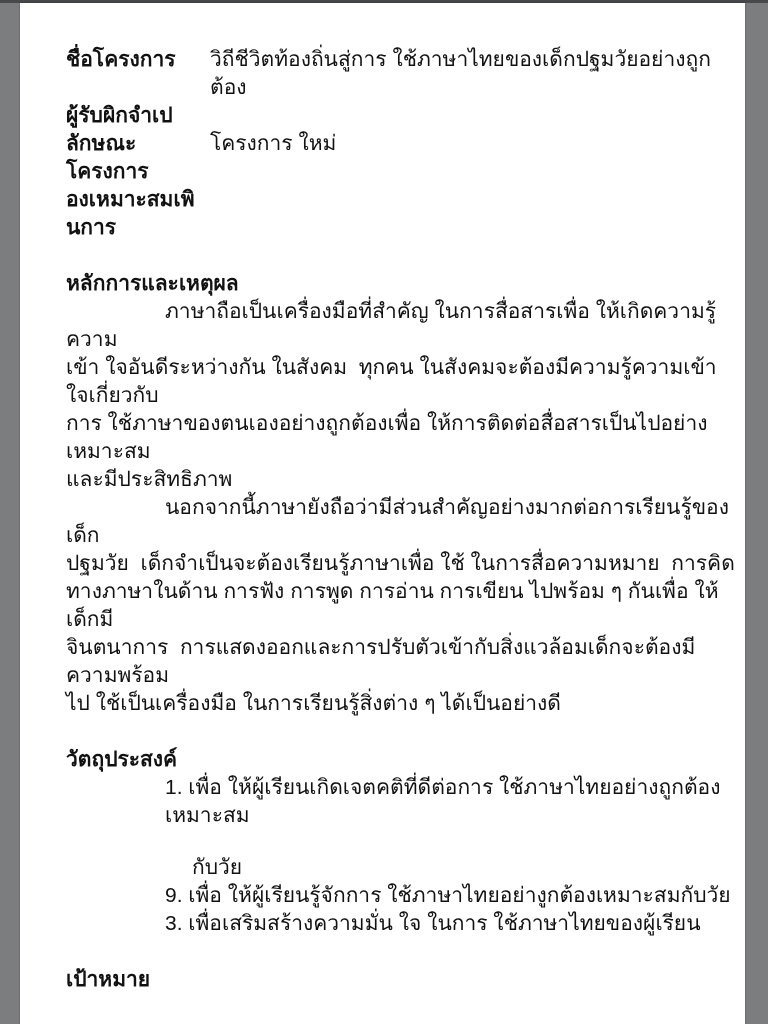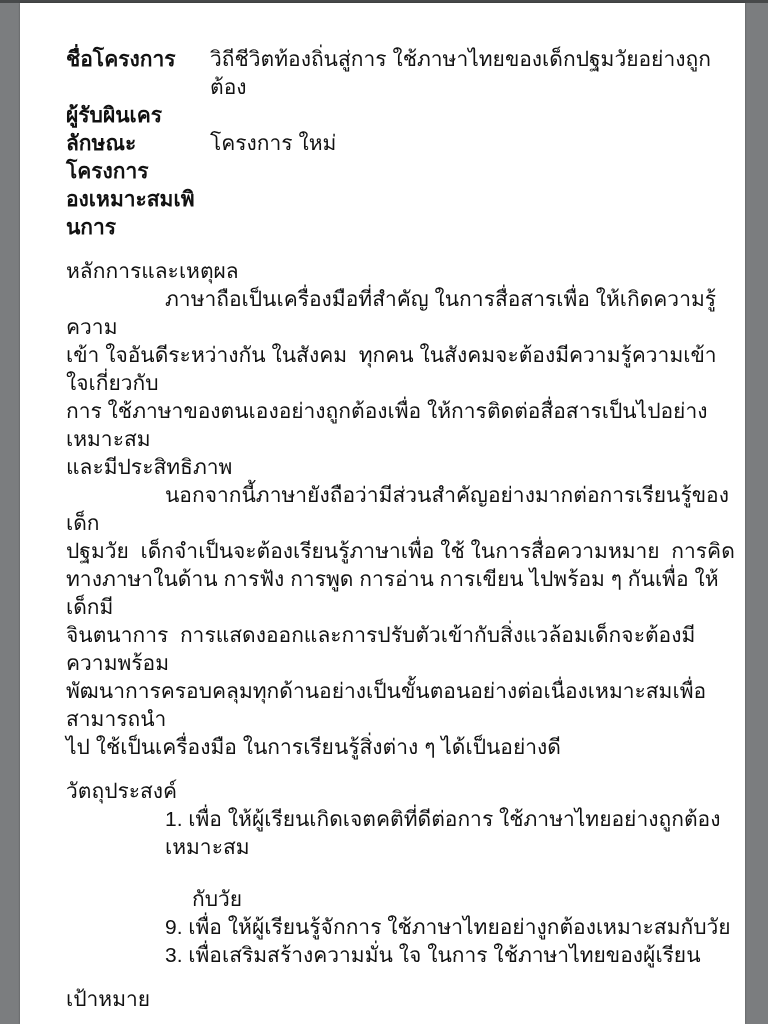--- a/index.html
+++ b/index.html
@@ -24,40 +24,40 @@
   .content {
     padding: 42px 6px 7px 46px;
     font-size: 21px;
     line-height: 28px;
     color: #111111;
   }
   .line { white-space: pre-wrap; }
   .meta-row { display: flex; }
   .meta-label { font-weight: 700; width: 144px; flex-shrink: 0; white-space: pre-wrap; }
   .meta-value { white-space: pre-wrap; }
-  .section-heading { font-weight: 400; margin-top: 16px; white-space: pre-wrap; }
+  .section-heading { font-weight: 700; margin-top: 28px; white-space: pre-wrap; }
   .indent-first { text-indent: 99px; }
   .list-block { margin-left: 99px; }
   .obj-line2 { margin-left: 27px; margin-top: 24px; }
 </style>
 </head>
 <body>
 
 <div class="top-edge"></div>
 
 <div class="paper">
   <div class="content">
 
     <div>
       <div class="meta-row">
         <div class="meta-label">ชื่อโครงการ</div>
         <div class="meta-value">วิถีชีวิตท้องถิ่นสู่การ ใช้ภาษาไทยของเด็กปฐมวัยอย่างถูกต้อง</div>
       </div>
       <div class="meta-row">
-        <div class="meta-label">ผู้รับผินเคร</div>
+        <div class="meta-label">ผู้รับผิกจำเป</div>
       </div>
       <div class="meta-row">
         <div class="meta-label">ลักษณะโครงการ</div>
         <div class="meta-value">โครงการ ใหม่</div>
       </div>
       <div class="meta-row">
         <div class="meta-label">องเหมาะสมเพินการ</div>
       </div>
     </div>
 
@@ -66,21 +66,20 @@
       <div class="line indent-first">ภาษาถือเป็นเครื่องมือที่สำคัญ ในการสื่อสารเพื่อ ให้เกิดความรู้ความ</div>
       <div class="line">เข้า ใจอันดีระหว่างกัน ในสังคม  ทุกคน ในสังคมจะต้องมีความรู้ความเข้า ใจเกี่ยวกับ</div>
       <div class="line">การ ใช้ภาษาของตนเองอย่างถูกต้องเพื่อ ให้การติดต่อสื่อสารเป็นไปอย่างเหมาะสม</div>
       <div class="line">และมีประสิทธิภาพ</div>
     </div>
     <div>
       <div class="line indent-first">นอกจากนี้ภาษายังถือว่ามีส่วนสำคัญอย่างมากต่อการเรียนรู้ของเด็ก</div>
       <div class="line">ปฐมวัย  เด็กจำเป็นจะต้องเรียนรู้ภาษาเพื่อ ใช้ ในการสื่อความหมาย  การคิด</div>
       <div class="line">ทางภาษาในด้าน การฟัง การพูด การอ่าน การเขียน ไปพร้อม ๆ กันเพื่อ ให้เด็กมี</div>
       <div class="line">จินตนาการ  การแสดงออกและการปรับตัวเข้ากับสิ่งแวล้อมเด็กจะต้องมีความพร้อม</div>
-      <div class="line">พัฒนาการครอบคลุมทุกด้านอย่างเป็นขั้นตอนอย่างต่อเนื่องเหมาะสมเพื่อสามารถนำ</div>
       <div class="line">ไป ใช้เป็นเครื่องมือ ในการเรียนรู้สิ่งต่าง ๆ ได้เป็นอย่างดี</div>
     </div>
 
     <div class="section-heading">วัตถุประสงค์</div>
     <div class="list-block">
       <div>
         <div class="line">1. เพื่อ ให้ผู้เรียนเกิดเจตคติที่ดีต่อการ ใช้ภาษาไทยอย่างถูกต้องเหมาะสม</div>
         <div class="line obj-line2">กับวัย</div>
       </div>
       <div class="line">9. เพื่อ ให้ผู้เรียนรู้จักการ ใช้ภาษาไทยอย่างูกต้องเหมาะสมกับวัย</div>

